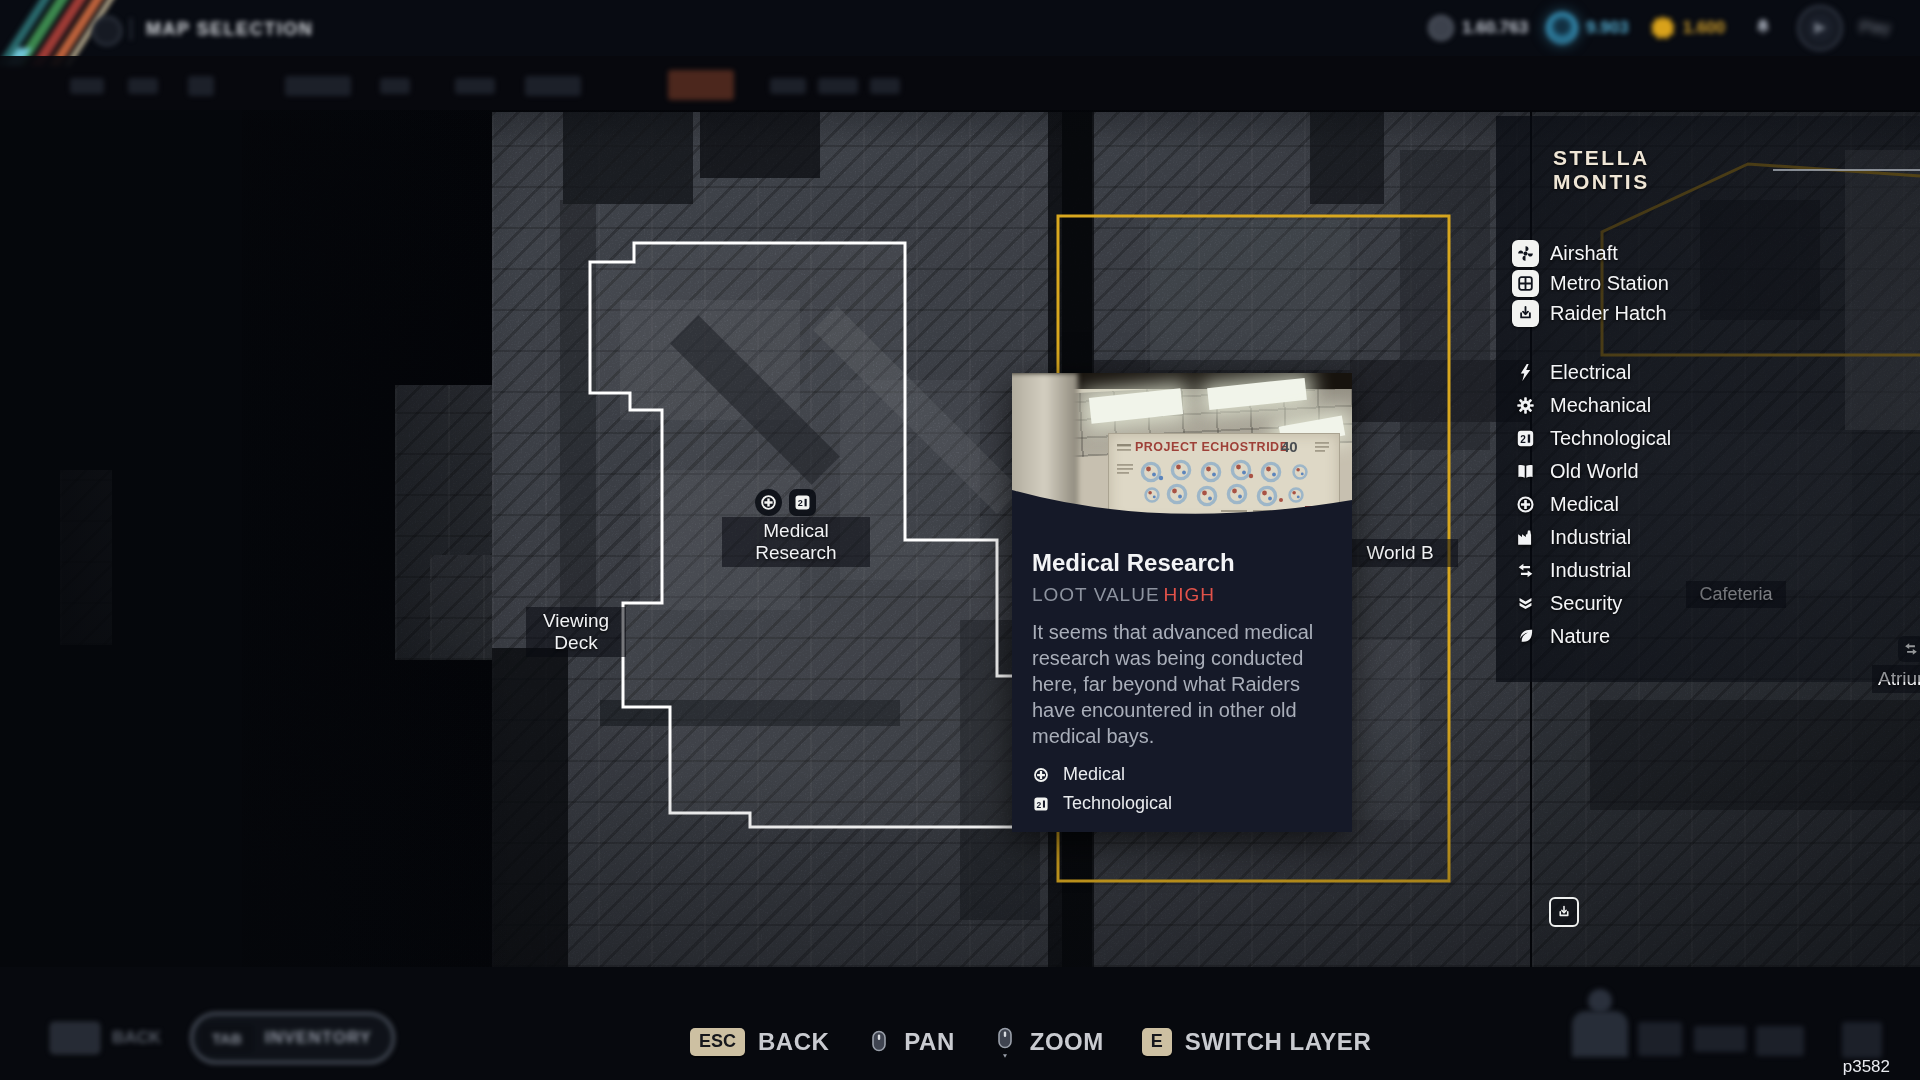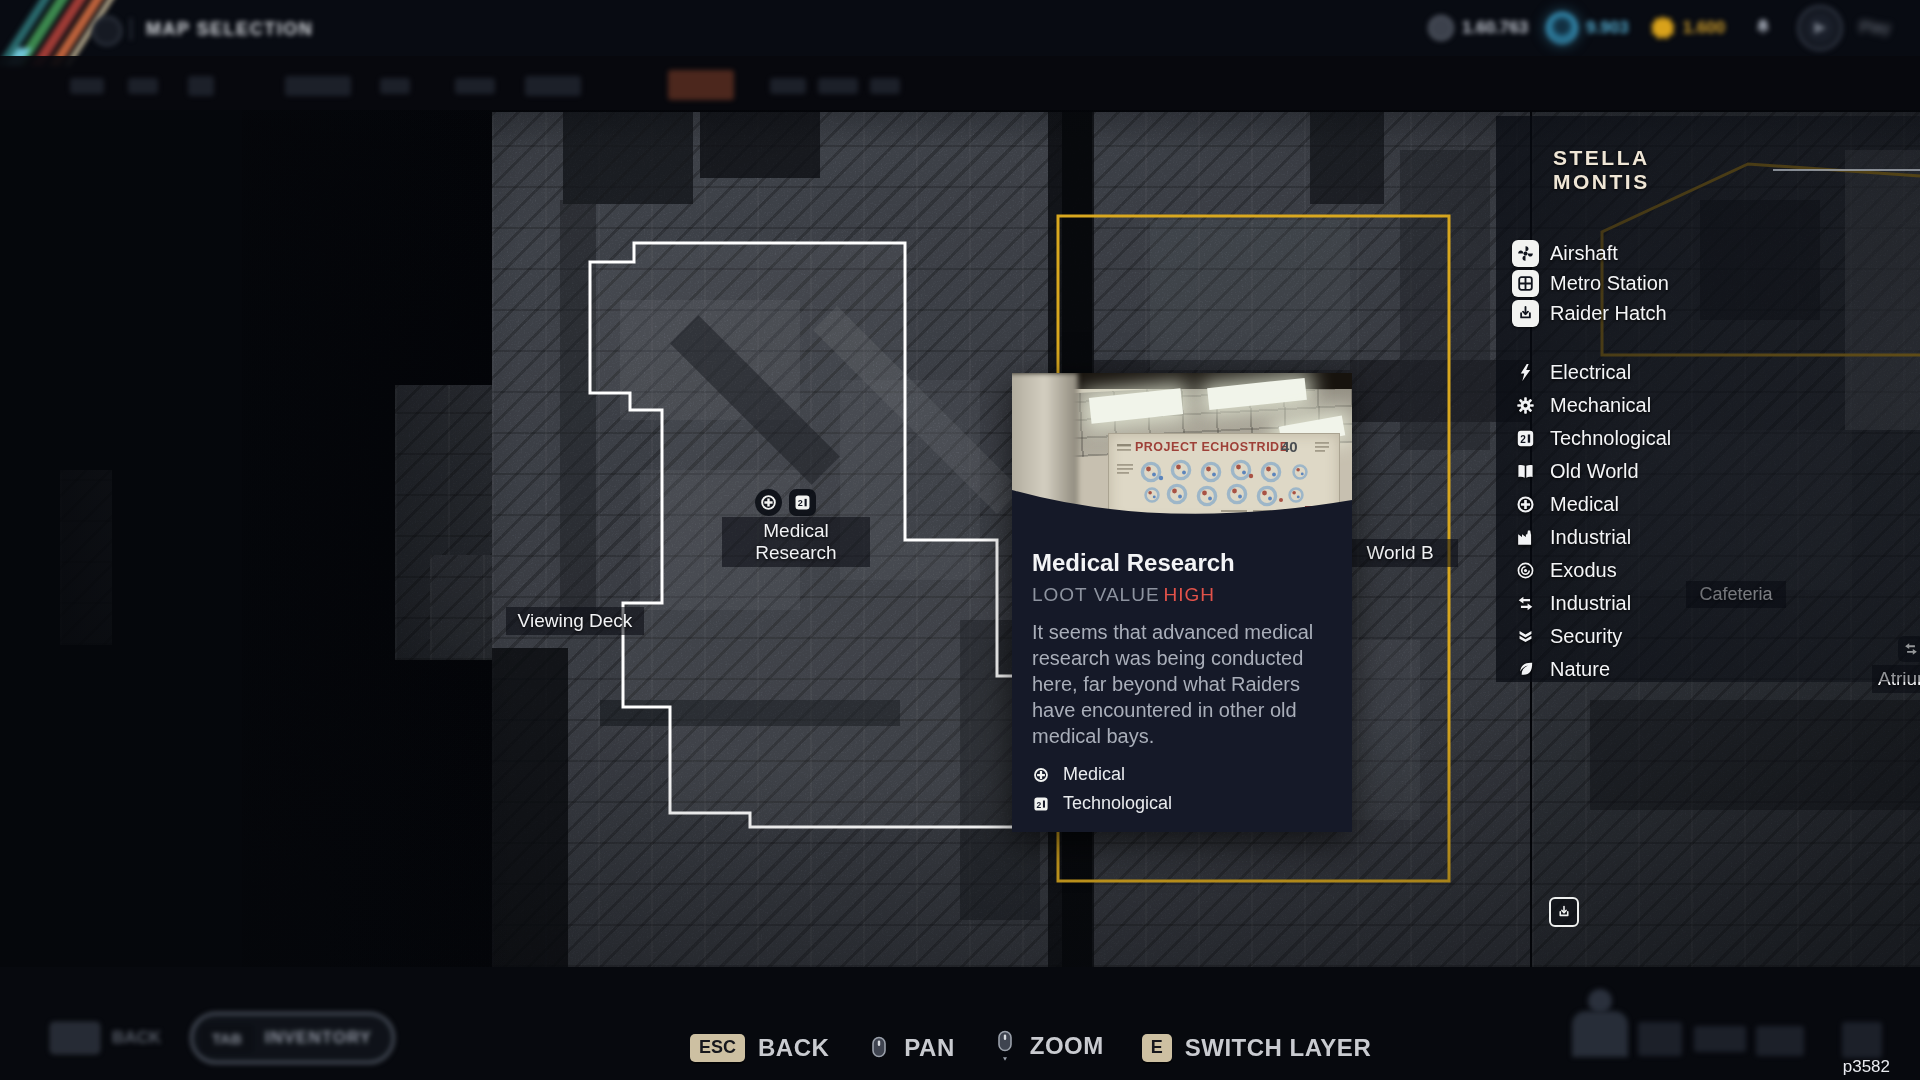--- a/index.html
+++ b/index.html
@@ -104,21 +104,21 @@
   .card-body{padding:6px 20px 18px 20px;}
   .ct-title{font-size:24px;font-weight:bold;color:#f3f4f6;margin-top:8px;}
   .ct-loot{margin-top:7px;font-size:19px;letter-spacing:1px;color:#8e94a0;}
   .ct-loot b{color:#e2524a;font-weight:normal;margin-left:4px;}
   .ct-desc{margin-top:13px;font-size:20px;line-height:26px;color:#a9aeb9;}
   .ct-tags{margin-top:15px;display:flex;flex-direction:column;gap:8px;}
   .ct-tag{display:flex;align-items:center;gap:13px;color:#e9ebee;font-size:18px;}
   .ct-tag .ti{color:#f2f3f1;display:flex;}
 
   
-  .hints{position:absolute;left:690px;top:1022px;height:40px;display:flex;align-items:flex-end;gap:38px;z-index:40;}
+  .hints{position:absolute;left:690px;top:1022px;height:40px;display:flex;align-items:center;gap:38px;z-index:40;}
   .hgroup{display:flex;align-items:center;gap:13px;}
   .key{background:#cdc0a2;color:#16171c;font-weight:bold;font-size:18px;padding:3px 9px 4px;border-radius:5px;
        box-shadow:0 2px 0 rgba(0,0,0,.55);}
   .hlabel{font-size:24px;font-weight:bold;letter-spacing:.5px;color:#c9cbd0;}
   .mouse-wrap{display:flex;flex-direction:column;align-items:center;gap:1px;}
   .ptag{position:absolute;right:30px;bottom:3px;z-index:41;font-size:17px;color:#e9ebf0;}
 </style>
 </head>
 <body>
 
@@ -271,21 +271,21 @@
             <use href="#i-medical"></use>
           </svg>
         </span>
       <span class="poi-badge sq">
           <svg class="ic" width="19" height="19">
             <use href="#i-chip"></use>
           </svg>
         </span>
     </div>
     <div class="map-label" style="left:722px;top:517px;width:148px;z-index:5;">Medical Research</div>
-    <div class="map-label" style="left:506px;top:607px;width:138px;">Viewing Deck</div>
+    <div class="map-label" style="left:526px;top:607px;width:100px;">Viewing Deck</div>
     <div class="map-label" style="left:1342px;top:539px;width:116px;">World B</div>
     <div class="map-label" style="left:1686px;top:581px;width:100px;font-size:18px;">Cafeteria</div>
     <div class="map-label" style="left:1872px;top:665px;width:90px;text-align:left;padding-left:6px;">Atrium</div>
     <div class="edge-ic">
         <svg class="ic" width="18" height="18">
           <use href="#i-commercial"></use>
         </svg>
       </div>
     <div class="hatch-btn">
         <svg class="ic" width="18" height="18">
@@ -367,28 +367,20 @@
           </span>
           <span class="lg-lab">Medical</span>
         </div>
       <div class="lg-row">
           <span class="caticon">
             <svg class="ic" width="21" height="21">
               <use href="#i-factory"></use>
             </svg>
           </span>
           <span class="lg-lab">Industrial</span>
-        </div>
-      <div class="lg-row">
-          <span class="caticon">
-            <svg class="ic" width="21" height="21">
-              <use href="#i-exodus"></use>
-            </svg>
-          </span>
-          <span class="lg-lab">Exodus</span>
         </div>
       <div class="lg-row">
           <span class="caticon">
             <svg class="ic" width="21" height="21">
               <use href="#i-commercial"></use>
             </svg>
           </span>
           <span class="lg-lab">Industrial</span>
         </div>
       <div class="lg-row">

